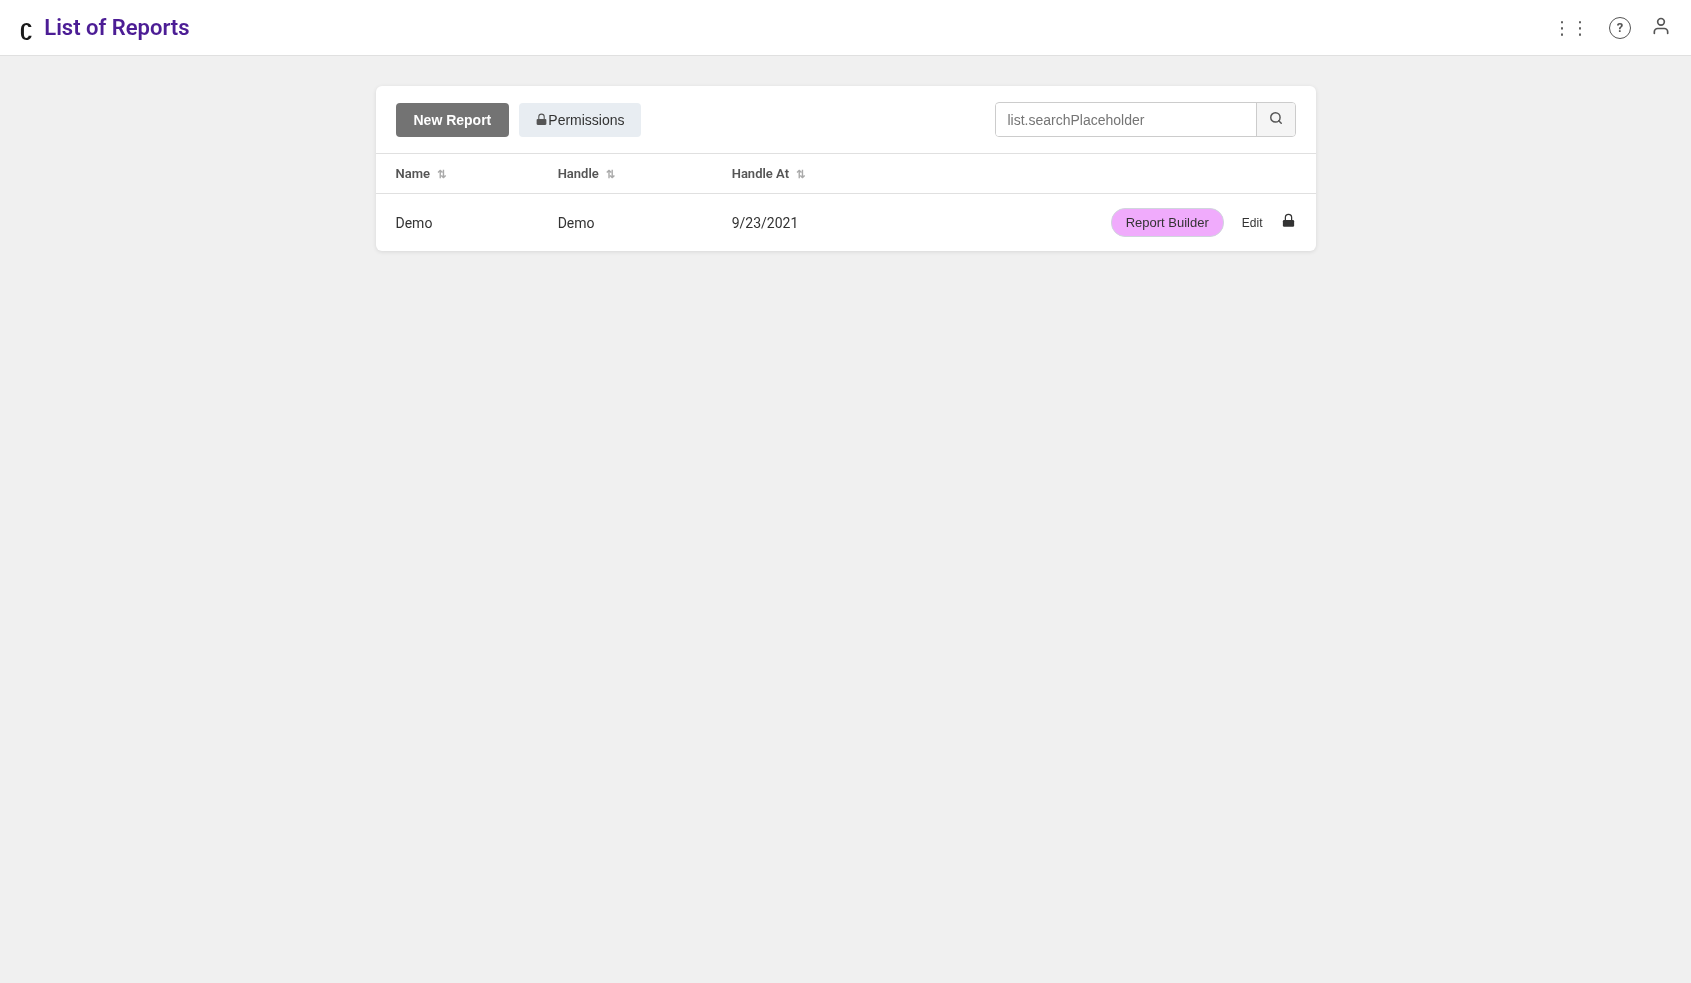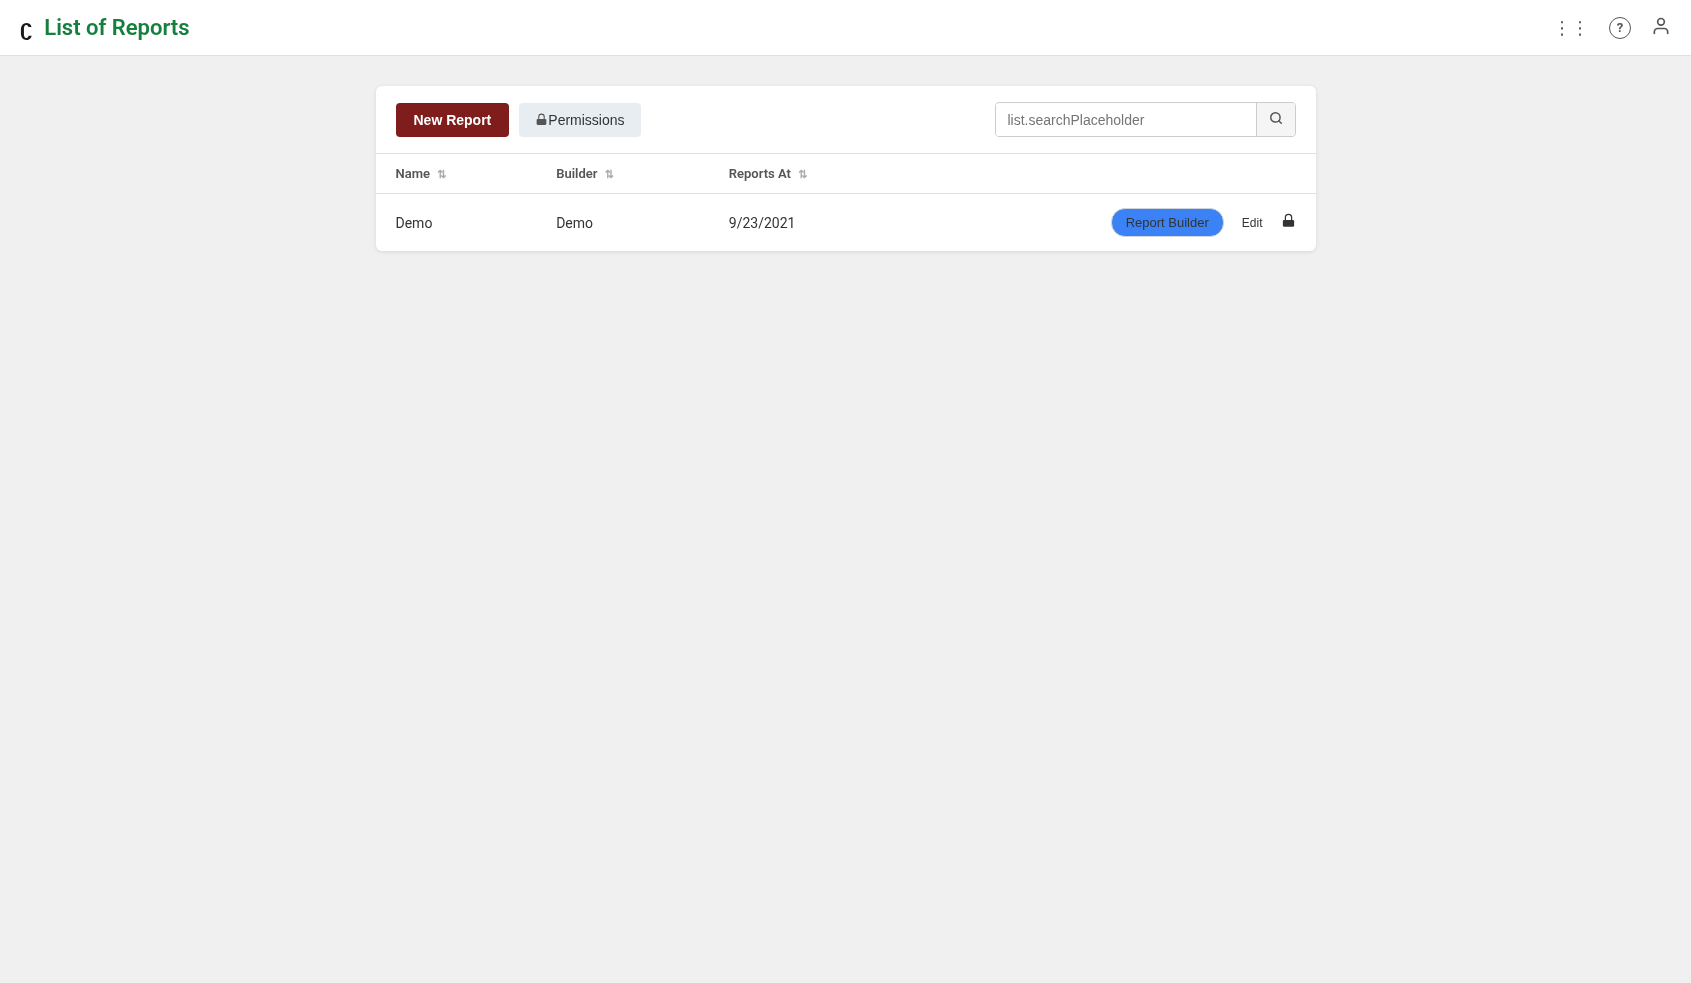--- a/index.html
+++ b/index.html
@@ -27,21 +27,21 @@
     }
     .logo-icon {
       font-size: 22px;
       font-weight: bold;
       color: #1a1a1a;
       cursor: pointer;
     }
     .page-title {
       font-size: 22px;
       font-weight: 600;
-      color: #15803d;
+      color: #4c1d95;
     }
     .header-right {
       display: flex;
       align-items: center;
       gap: 20px;
     }
     .header-icon {
       font-size: 18px;
       color: #555;
       cursor: pointer;
@@ -69,21 +69,21 @@
       justify-content: space-between;
       padding: 16px 20px;
       border-bottom: 1px solid #e0e0e0;
     }
     .toolbar-left {
       display: flex;
       align-items: center;
       gap: 10px;
     }
     .btn-new-report {
-      background: #7f1d1d;
+      background: #737373;
       color: #fff;
       border: none;
       border-radius: 4px;
       padding: 9px 18px;
       font-size: 14px;
       font-weight: 600;
       cursor: pointer;
     }
     .btn-permissions {
       background: #e8edf2;
@@ -159,21 +159,21 @@
       font-size: 14px;
       color: #333;
     }
     .row-actions {
       display: flex;
       align-items: center;
       gap: 10px;
       justify-content: flex-end;
     }
     .btn-report-builder {
-      background: #3b82f6;
+      background: #f0abfc;
       color: #333;
       border: 1px solid #d0d5dd;
       border-radius: 14px;
       padding: 6px 14px;
       font-size: 13px;
       cursor: pointer;
     }
     .btn-edit {
       background: none;
       border: none;
@@ -236,25 +236,25 @@
     </div>
 
     <table>
       <thead>
         <tr>
           <th>
             <span>Name</span>
             <span class="sort-icon">⇅</span>
           </th>
           <th>
-            <span>Builder</span>
+            <span>Handle</span>
             <span class="sort-icon">⇅</span>
           </th>
           <th>
-            <span>Reports At</span>
+            <span>Handle At</span>
             <span class="sort-icon">⇅</span>
           </th>
           <th></th>
         </tr>
       </thead>
       <tbody id="table-body">
       <tr>
       <td>Demo</td>
       <td>Demo</td>
       <td>9/23/2021</td>

